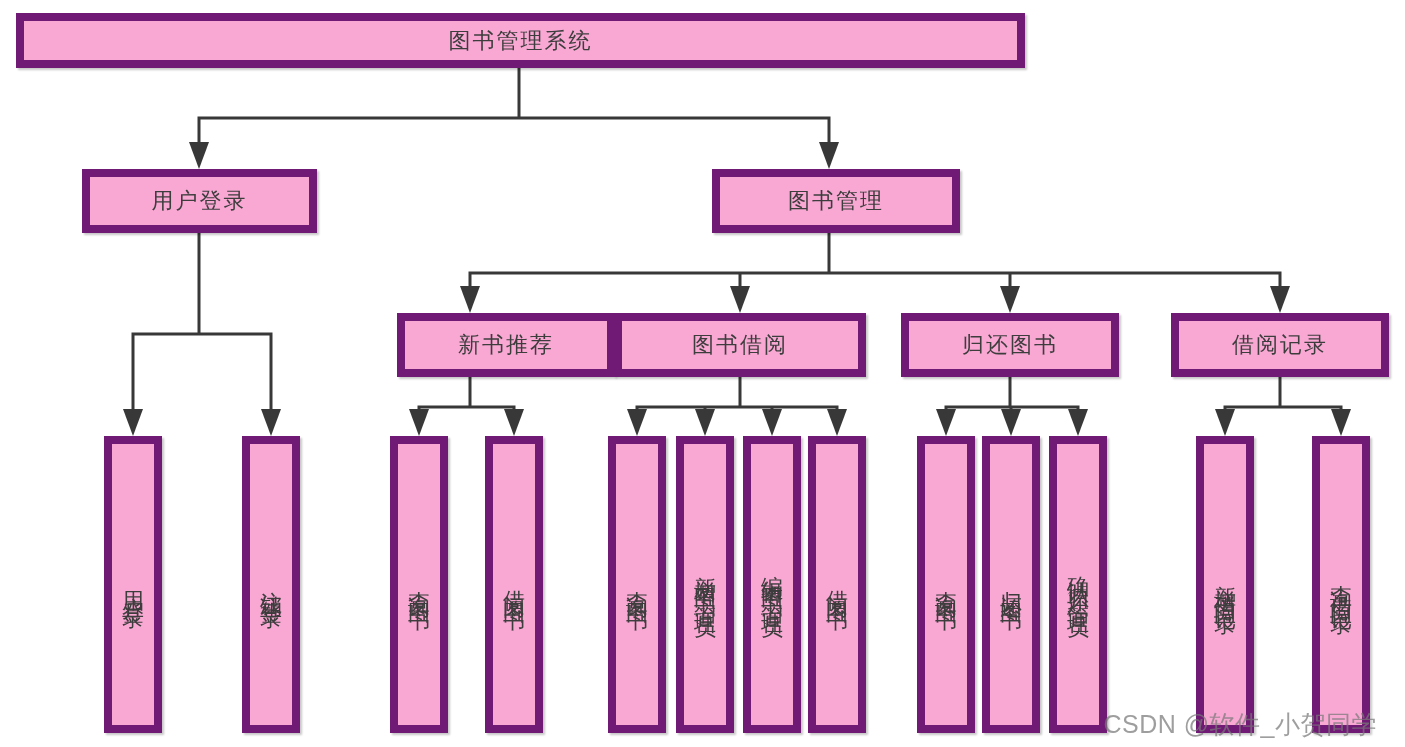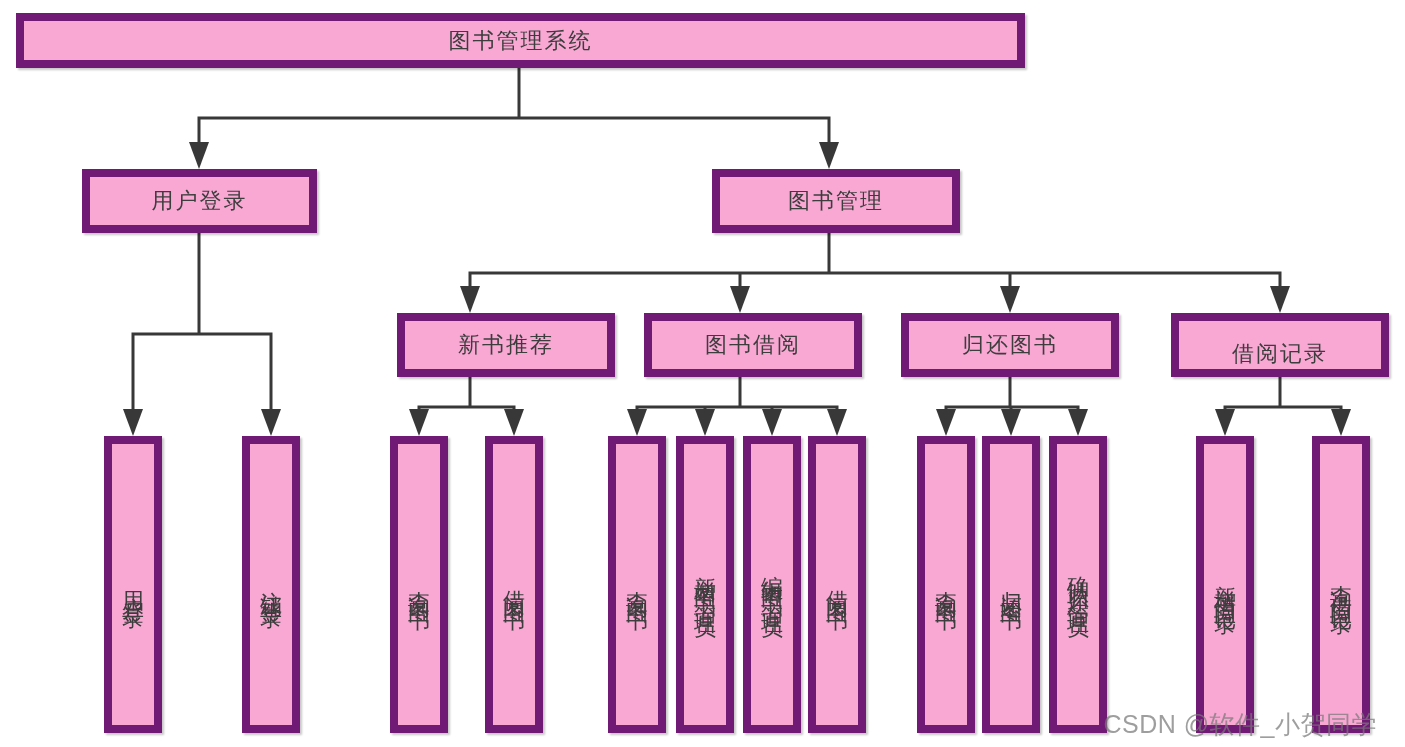--- a/index.html
+++ b/index.html
@@ -95,27 +95,27 @@
   <div class="box" style="left:82px;top:169px;width:235px;height:64px;">
     <span class="hlabel">用户登录</span>
   </div>
   <div class="box" style="left:712px;top:169px;width:248px;height:64px;">
     <span class="hlabel">图书管理</span>
   </div>
 
   <div class="box" style="left:361px;top:313px;width:218px;height:64px;margin-left:36px;">
     <span class="hlabel">新书推荐</span>
   </div>
-  <div class="box" style="left:644px;top:313px;width:218px;height:64px;font-family:Liberation Serif, serif;">
+  <div class="box" style="left:614px;top:313px;width:252px;height:64px;font-family:Liberation Serif, serif;">
     <span class="hlabel">图书借阅</span>
   </div>
   <div class="box" style="left:901px;top:313px;width:218px;height:64px;">
     <span class="hlabel">归还图书</span>
   </div>
-  <div class="box" style="left:1171px;top:313px;width:218px;height:64px;align-items:flex-end;">
+  <div class="box" style="left:1171px;top:313px;width:218px;height:64px;">
     <span class="hlabel">借阅记录</span>
   </div>
 
   <div class="box leaf" style="left:104px;">
     <span class="vlabel">用户登录</span>
   </div>
   <div class="box leaf" style="left:242px;">
     <span class="vlabel">注销登录</span>
   </div>
 

